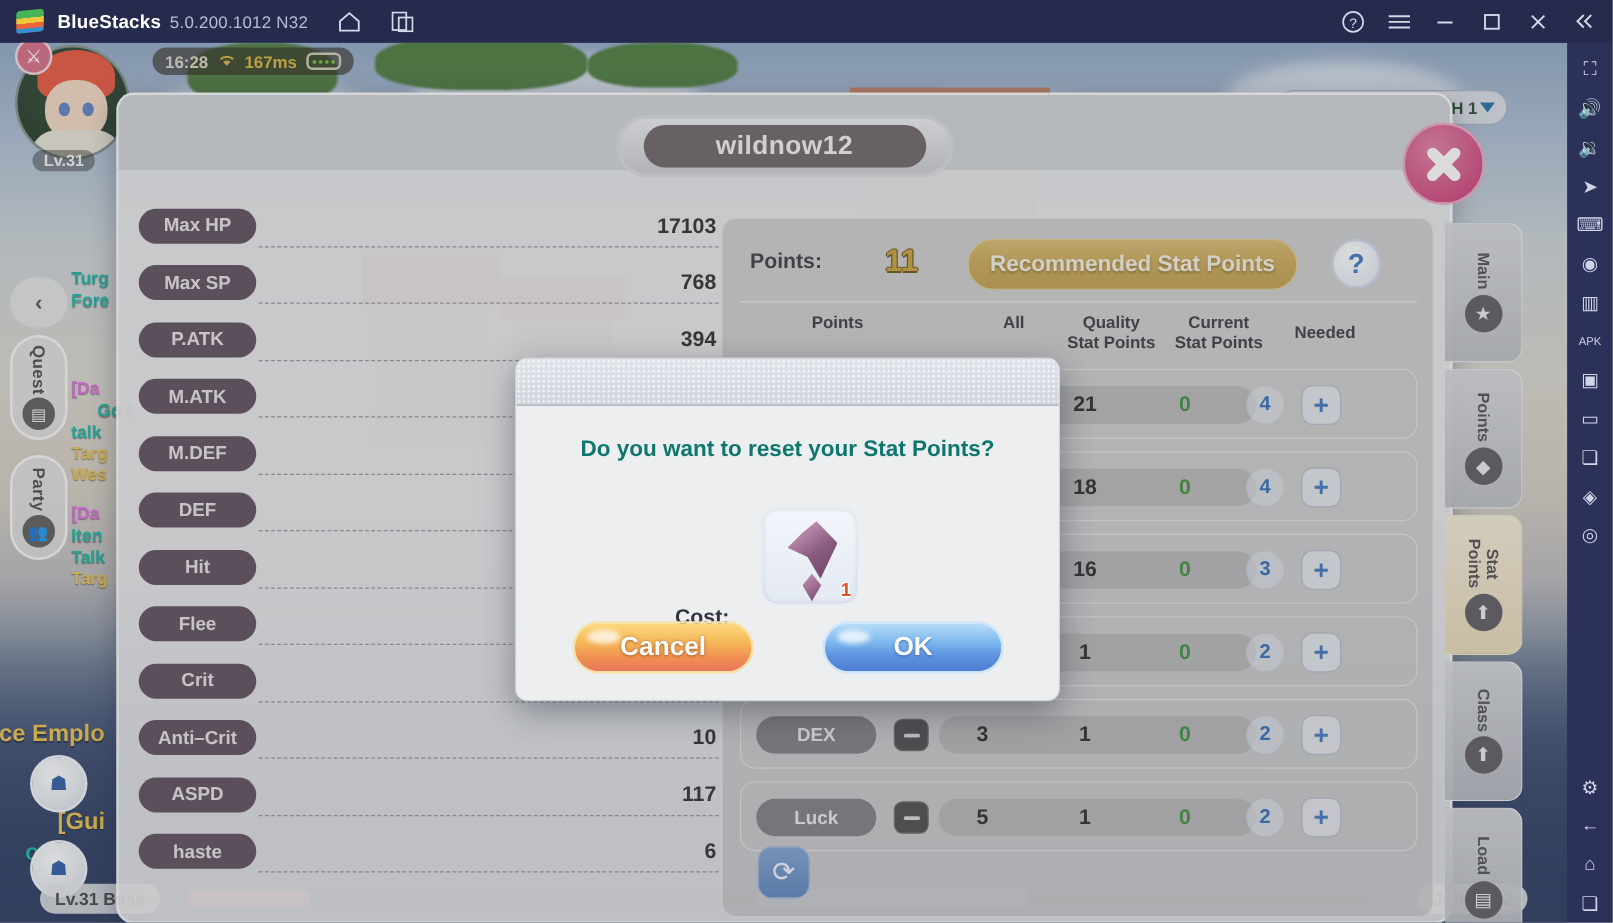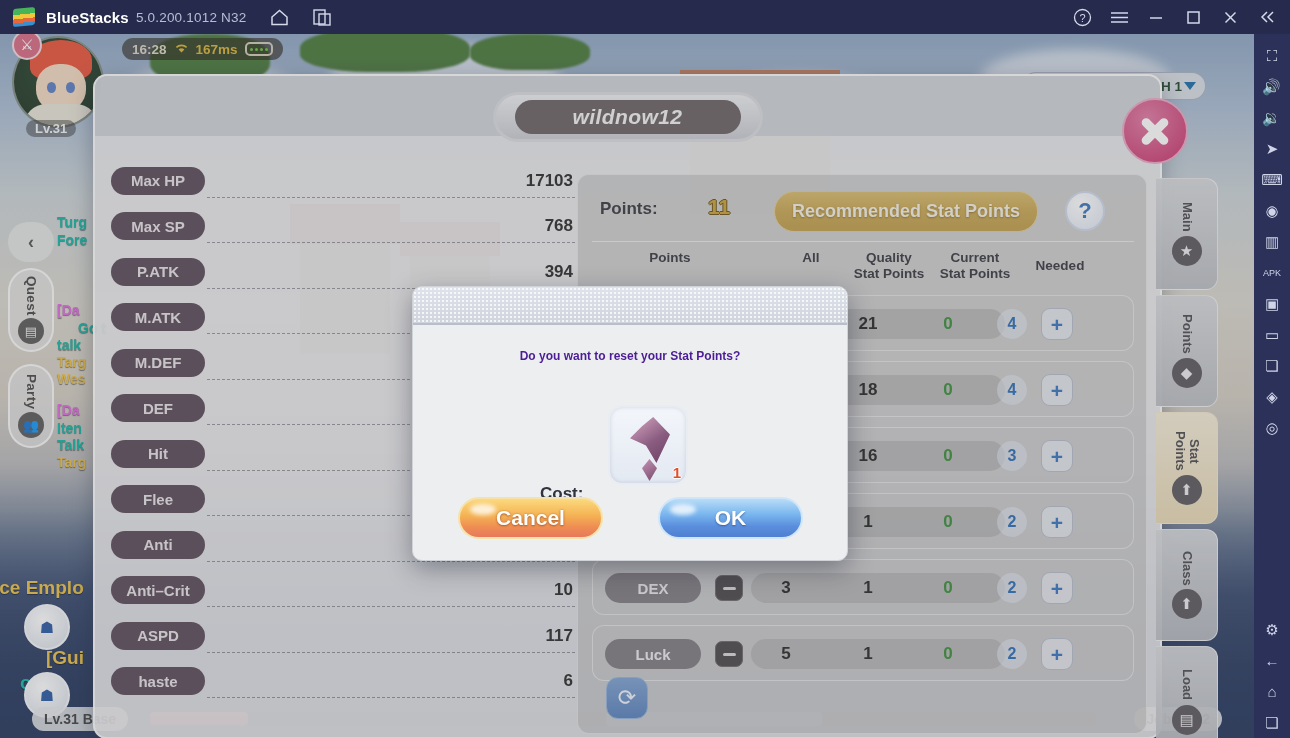--- a/index.html
+++ b/index.html
@@ -185,21 +185,21 @@
   #name-banner {
     position: absolute; left: 50%; top: 16px; transform: translateX(-50%);
     width: 270px; height: 50px; border-radius: 25px;
     background: linear-gradient(180deg,#edeef0,#c9ccd2);
     border: 3px solid #d9dbdf;
     display: flex; align-items: center; justify-content: center; z-index: 3;
   }
   #name-banner .inner {
     width: 226px; height: 34px; border-radius: 17px; background: #6b6366;
     display: flex; align-items: center; justify-content: center;
-    color: #f1f1f1; font-size: 21px; font-weight: bold; letter-spacing: .4px; font-style: italic;
+    color: #f1f1f1; font-size: 21px; font-weight: bold; letter-spacing: .4px;
   }
   .wing { position: absolute; top: 18px; width: 90px; height: 46px; z-index: 2; }
   .wing.left { left: 475px; }
   .wing.right { right: 475px; transform: scaleX(-1); }
   .wing span {
     position: absolute; background: #f0f1f3; border-radius: 50% 10% 50% 10%;
     box-shadow: 0 0 1px rgba(120,125,140,.8);
   }
   #close-x {
     position: absolute; right: -28px; top: 22px; width: 66px; height: 66px; z-index: 6;
@@ -244,21 +244,21 @@
     position: absolute; left: 482px; top: 98px; width: 570px; height: 560px;
     background: rgba(178,178,178,.5); border-radius: 12px;
     border: 1px solid rgba(255,255,255,.45);
     text-decoration: underline;
   }
   #points-bar { position: absolute; left: 0; top: 6px; width: 100%; height: 62px; }
   #points-label {
     position: absolute; left: 22px; top: 18px; font-size: 17px; font-weight: bold; color: #3a3a42;
   }
   #points-value {
-    position: absolute; left: 130px; top: 14px; font-size: 21px; font-weight: bold;
+    position: absolute; left: 130px; top: 14px; font-size: 25px; font-weight: bold;
     color: #c9a23a; text-shadow: 0 1px 0 #6b5418, 1px 0 0 #6b5418, -1px 0 0 #6b5418, 0 -1px 0 #6b5418;
   }
   #rec-btn {
     position: absolute; left: 196px; top: 10px; width: 264px; height: 41px; border-radius: 21px;
     background: linear-gradient(180deg,#d7bb6e,#c9a855 48%, #bf9e4c);
     border: 1px solid #e0cb8d; cursor: pointer;
     display: flex; align-items: center; justify-content: center;
     color: #f4f0e3; font-size: 18px; font-weight: bold; text-shadow: 0 1px 2px rgba(90,70,20,.5);
   }
   #help-btn {
@@ -352,21 +352,21 @@
     border-radius: 9px 9px 0 0;
     background: linear-gradient(180deg, #dfe3ea, #cfd4dd);
     background-image:
       radial-gradient(rgba(255,255,255,.75) 1px, transparent 1px),
       linear-gradient(180deg, #dfe3ea, #cfd4dd);
     background-size: 4px 4px, 100% 100%;
     border-bottom: 2px solid #b9bec8;
   }
   #dlg-msg {
     position: absolute; left: 0; top: 62px; width: 100%;
-    text-align: center; font-size: 12px; font-weight: bold; color: #4c1d95;
+    text-align: center; font-size: 18px; font-weight: bold; color: #0f766e;
   }
   #cost-label {
     position: absolute; left: 127px; top: 197px; font-size: 17px; font-weight: bold; color: #303340;
   }
   #cost-item {
     position: absolute; left: 195px; top: 118px; width: 80px; height: 80px; border-radius: 14px;
     background: linear-gradient(180deg, #f3f6fb, #e3e9f2);
     border: 2px solid #e9edf3; box-shadow: inset 0 0 4px rgba(140,150,170,.35);
   }
   #cost-item .gem {
@@ -566,21 +566,21 @@
           <div class="stat-pill">Hit</div>
           <div class="stat-dash"></div>
           <div class="stat-val"></div>
         </div>
         <div class="stat-row">
           <div class="stat-pill">Flee</div>
           <div class="stat-dash"></div>
           <div class="stat-val"></div>
         </div>
         <div class="stat-row">
-          <div class="stat-pill">Anti</div>
+          <div class="stat-pill">Crit</div>
           <div class="stat-dash"></div>
           <div class="stat-val"></div>
         </div>
         <div class="stat-row">
           <div class="stat-pill">Anti–Crit</div>
           <div class="stat-dash"></div>
           <div class="stat-val">10</div>
         </div>
         <div class="stat-row">
           <div class="stat-pill">ASPD</div>

